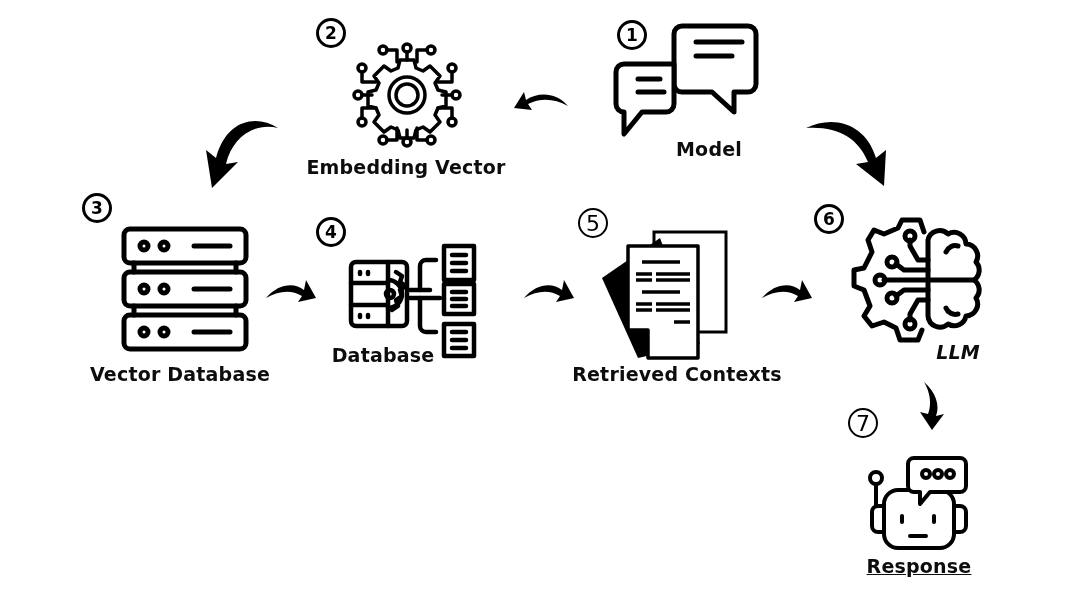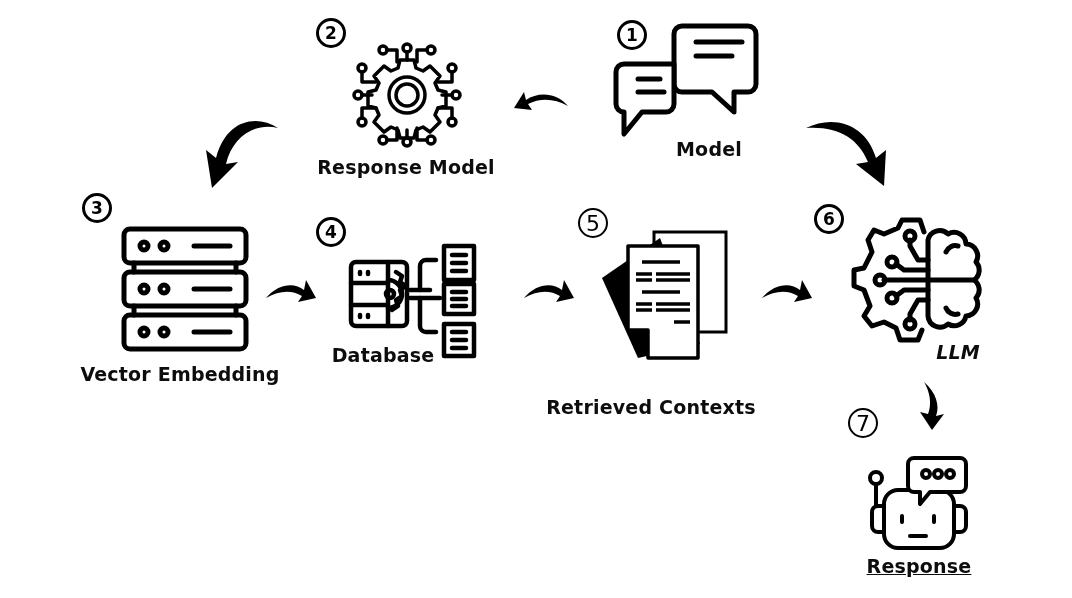--- a/index.html
+++ b/index.html
@@ -61,21 +61,21 @@
       <path d="M26 68 h-14 v10"></path>
         <circle cx="12" cy="82" r="4"></circle>
       <line x1="92" y1="55" x2="102" y2="55"></line>
         <circle cx="106" cy="55" r="4"></circle>
       <path d="M88 42 h14 v-10"></path>
         <circle cx="102" cy="28" r="4"></circle>
       <path d="M88 68 h14 v10"></path>
         <circle cx="102" cy="82" r="4"></circle>
     </g>
   </svg>
-  <div class="label" style="left:406px;top:156px;">Response Model</div>
+  <div class="label" style="left:406px;top:156px;">Embedding Vector</div>
 
   <div class="badge" style="left:82px;top:193px;">
       <span>3</span>
     </div>
   <svg style="left:120px;top:225px;" width="130" height="128" viewBox="0 0 130 128">
     <g fill="none" stroke="#000" stroke-width="5" stroke-linecap="round" stroke-linejoin="round">
       <rect x="4" y="4" width="122" height="34" rx="6"></rect>
       <rect x="4" y="47" width="122" height="34" rx="6"></rect>
       <rect x="4" y="90" width="122" height="34" rx="6"></rect>
       <line x1="14" y1="38" x2="14" y2="47"></line>
@@ -86,21 +86,21 @@
         <circle cx="44" cy="21" r="4"></circle>
         <line x1="74" y1="21" x2="110" y2="21"></line>
       <circle cx="24" cy="64" r="4"></circle>
         <circle cx="44" cy="64" r="4"></circle>
         <line x1="74" y1="64" x2="110" y2="64"></line>
       <circle cx="24" cy="107" r="4"></circle>
         <circle cx="44" cy="107" r="4"></circle>
         <line x1="74" y1="107" x2="110" y2="107"></line>
     </g>
   </svg>
-  <div class="label" style="left:180px;top:363px;">Vector Embedding</div>
+  <div class="label" style="left:180px;top:363px;">Vector Database</div>
 
   <div class="badge" style="left:316px;top:217px;">
       <span>4</span>
     </div>
   <svg style="left:348px;top:228px;" width="132" height="132" viewBox="0 0 132 132">
     <g fill="none" stroke="#000" stroke-width="4.5" stroke-linecap="round" stroke-linejoin="round">
       <rect x="3" y="34" width="56" height="64" rx="5"></rect>
       <line x1="3" y1="55" x2="40" y2="55"></line>
         <line x1="3" y1="77" x2="40" y2="77"></line>
       <line x1="40" y1="34" x2="40" y2="98"></line>
@@ -145,21 +145,21 @@
       <line x1="36" y1="52" x2="52" y2="52"></line>
         <line x1="56" y1="52" x2="90" y2="52"></line>
       <line x1="42" y1="64" x2="80" y2="64"></line>
       <line x1="36" y1="76" x2="52" y2="76"></line>
         <line x1="56" y1="76" x2="90" y2="76"></line>
       <line x1="36" y1="82" x2="52" y2="82"></line>
         <line x1="56" y1="82" x2="90" y2="82"></line>
       <line x1="74" y1="94" x2="90" y2="94"></line>
     </g>
   </svg>
-  <div class="label" style="left:651px;top:363px;margin-top:33px;">Retrieved Contexts</div>
+  <div class="label" style="left:677px;top:363px;">Retrieved Contexts</div>
 
   <div class="badge" style="left:814px;top:204px;">
       <span>6</span>
     </div>
   <svg style="left:846px;top:208px;" width="140" height="140" viewBox="0 0 140 140">
     <g fill="none" stroke="#000" stroke-width="5" stroke-linecap="round" stroke-linejoin="round">
       <path d="M78 24 l-4 -12 h-18 l-4 8 l-14 6 l-10 -4 l-6 10 l4 12 l-8 16 l-10 2 v16 l10 4 l6 16 l-6 10 l8 10 l12 -4 l12 6 l4 12 h18 l4 -10"></path>
       <path d="M82 32 a12 12 0 0 1 20 -6 a12 12 0 0 1 18 10 a12 12 0 0 1 10 18 a12 12 0 0 1 -2 18 a12 12 0 0 1 2 18 a12 12 0 0 1 -10 18 a12 12 0 0 1 -18 8 a12 12 0 0 1 -20 -8 z"></path>
       <line x1="82" y1="72" x2="128" y2="72"></line>
       <path d="M100 44 a10 10 0 0 1 12 -6"></path>

